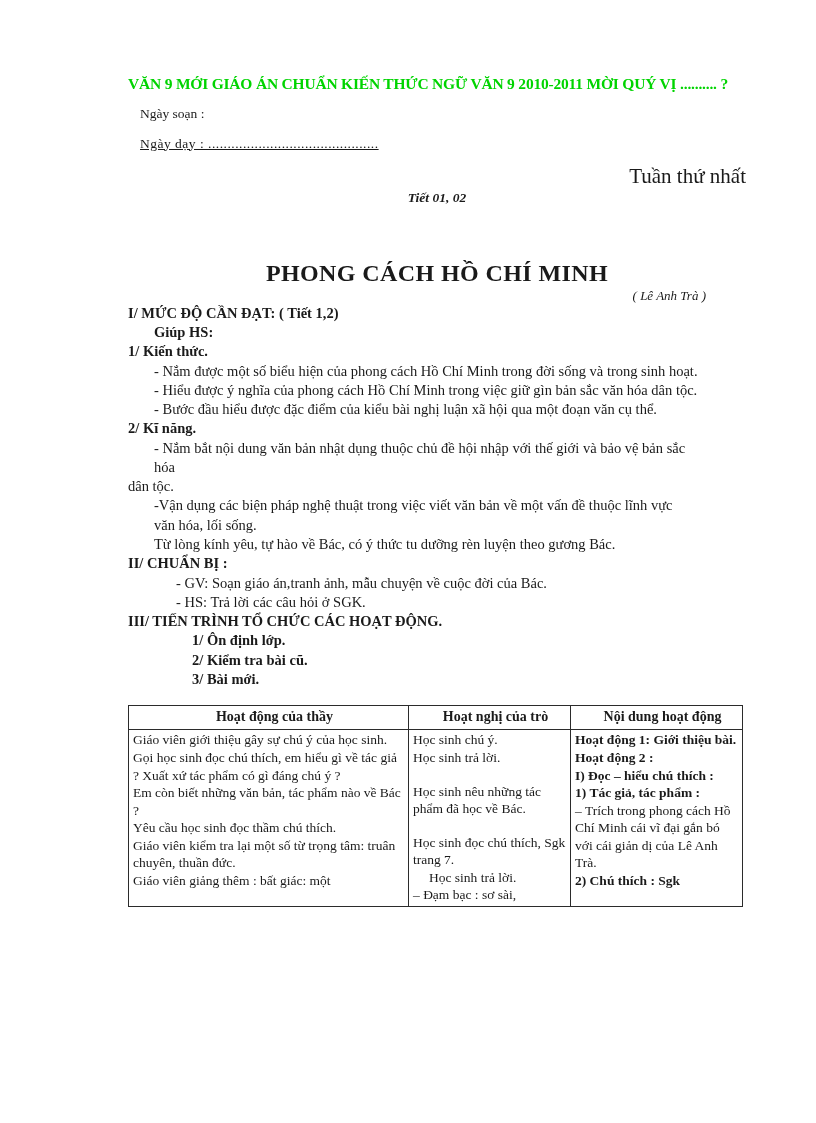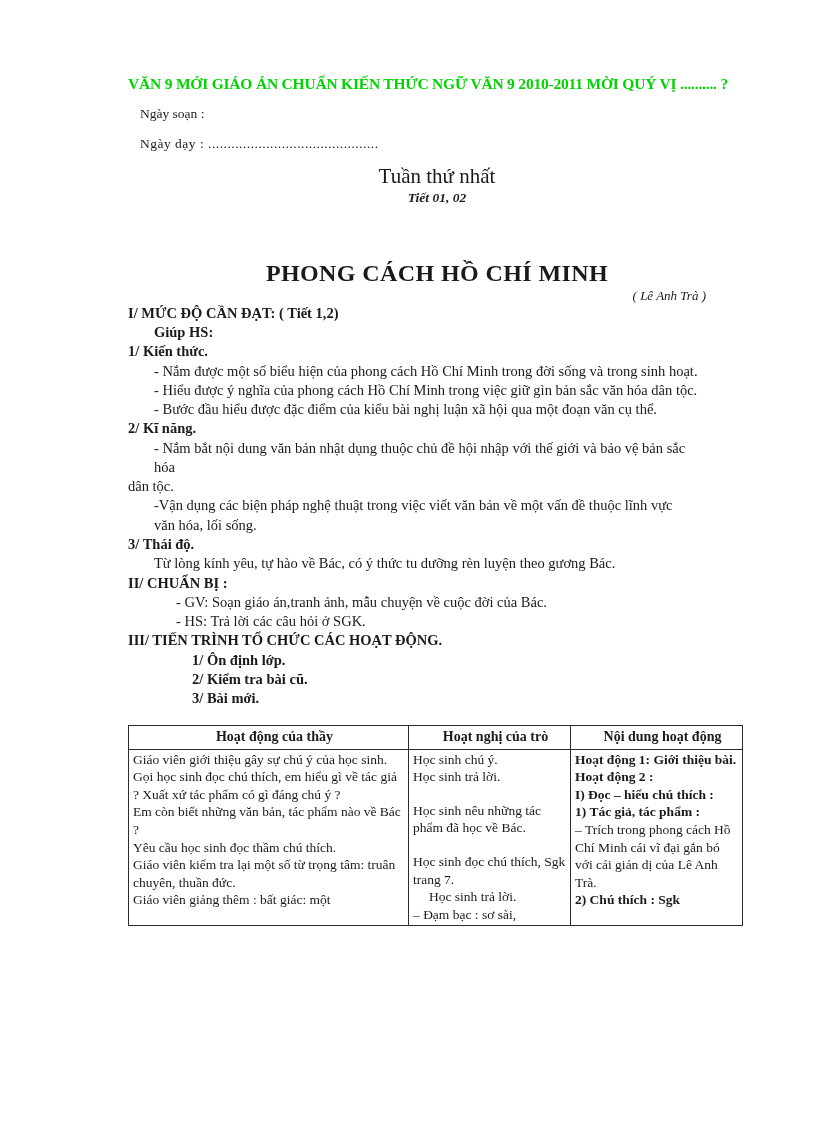--- a/index.html
+++ b/index.html
@@ -39,25 +39,25 @@
     letter-spacing: -0.2px;
     margin: 0 0 1px 0;
   }
 
   
   .meta {
     font-size: 13.5px;
     line-height: 1.32;
     margin: 12px;
   }
-  .dots { letter-spacing: 0.5px; }
+  .dots { letter-spacing: 0.5px; text-decoration: underline; }
 
   
   .week {
-    text-align: center;
+    text-align: right;
     font-size: 21px;
     margin: 6px 0 0 0;
     line-height: 1.15;
   }
   .period {
     text-align: center;
     font-size: 13.5px;
     font-weight: 700;
     margin: 1px 0 0 0;
     line-height: 1.2;
@@ -146,21 +146,20 @@
     <p class="sec ind1 justify">- Hiểu được ý nghĩa của phong cách Hồ Chí Minh trong việc giữ gìn bản sắc văn hóa dân tộc.</p>
     <p class="sec ind1 justify">- Bước đầu hiểu được đặc điểm của kiểu bài nghị luận xã hội qua một đoạn văn cụ thể.</p>
 
     <p class="sec b">2/ Kĩ năng.</p>
     <p class="sec ind1 justify">- Nắm bắt nội dung văn bản nhật dụng thuộc chủ đề hội nhập với thế giới và bảo vệ bản sắc</p>
     <p class="sec ind2">hóa</p>
     <p class="sec">dân tộc.</p>
     <p class="sec ind1 justify">-Vận dụng các biện pháp nghệ thuật trong việc viết văn bản về một vấn đề thuộc lĩnh vực</p>
     <p class="sec ind2">văn hóa, lối sống.</p>
 
-    <p class="sec b">3/ Thái độ.</p>
     <p class="sec ind1">Từ lòng kính yêu, tự hào về Bác, có ý thức tu dưỡng rèn luyện theo gương  Bác.</p>
 
     <p class="sec b">II/ CHUẨN BỊ :</p>
     <p class="sec ind3">-  GV: Soạn giáo án,tranh ảnh, mẫu chuyện về cuộc đời của Bác.</p>
     <p class="sec ind3">-  HS: Trả lời các câu hỏi ở SGK.</p>
 
     <p class="sec b">III/ TIẾN TRÌNH TỔ CHỨC CÁC HOẠT ĐỘNG.</p>
     <p class="sec b ind4">1/ Ôn định lớp.</p>
     <p class="sec b ind4">2/ Kiểm tra bài cũ.</p>
     <p class="sec b ind4">3/ Bài mới.</p>

